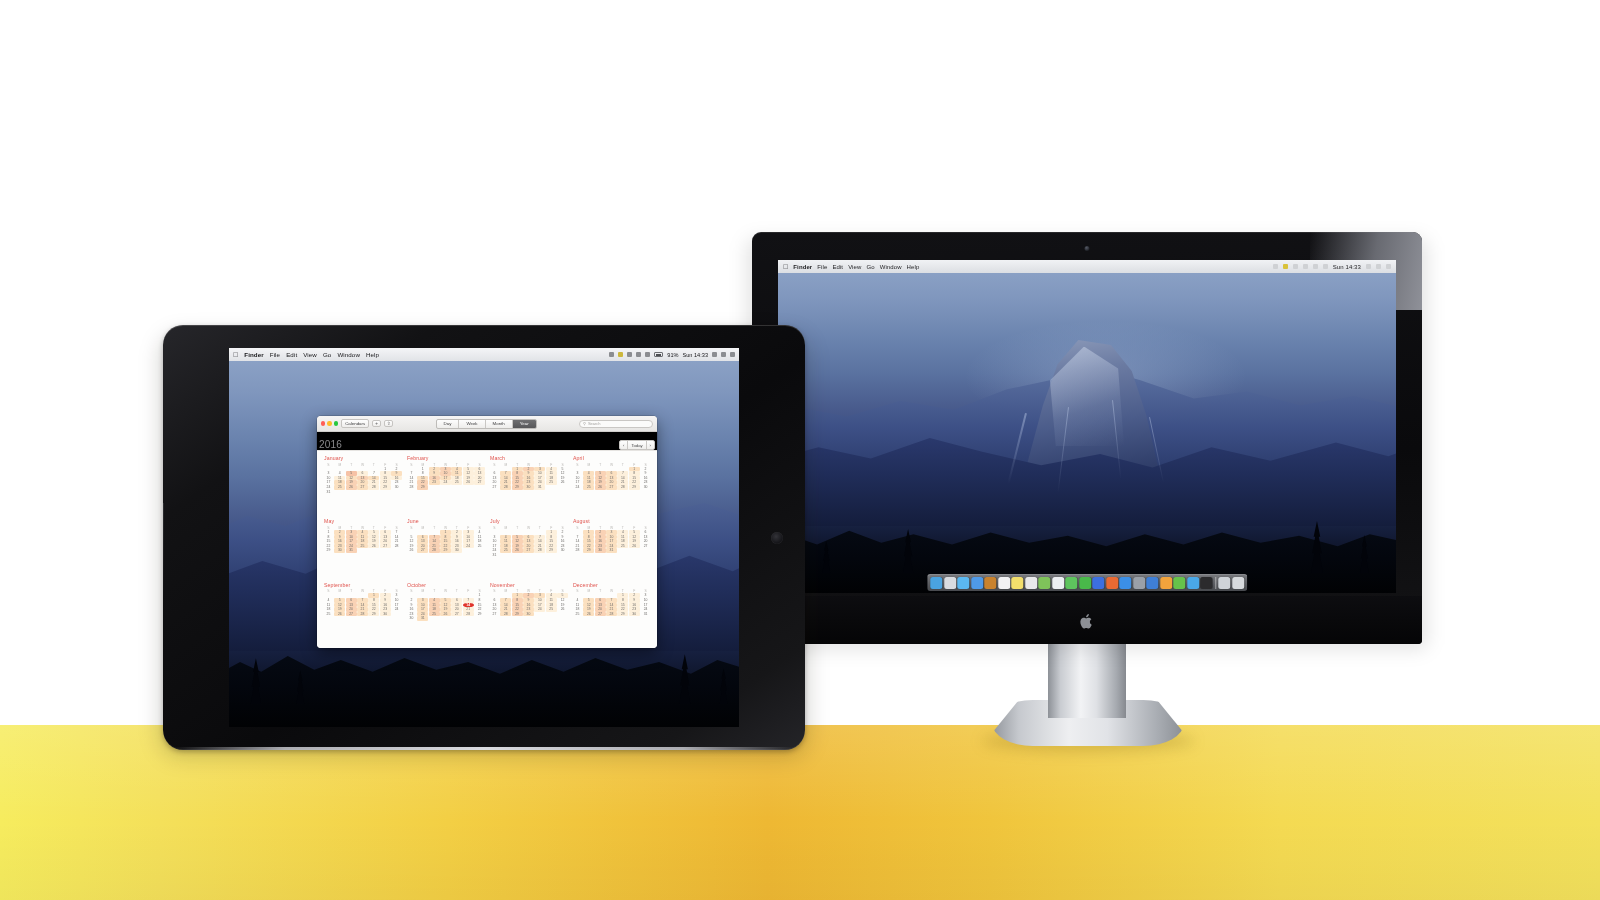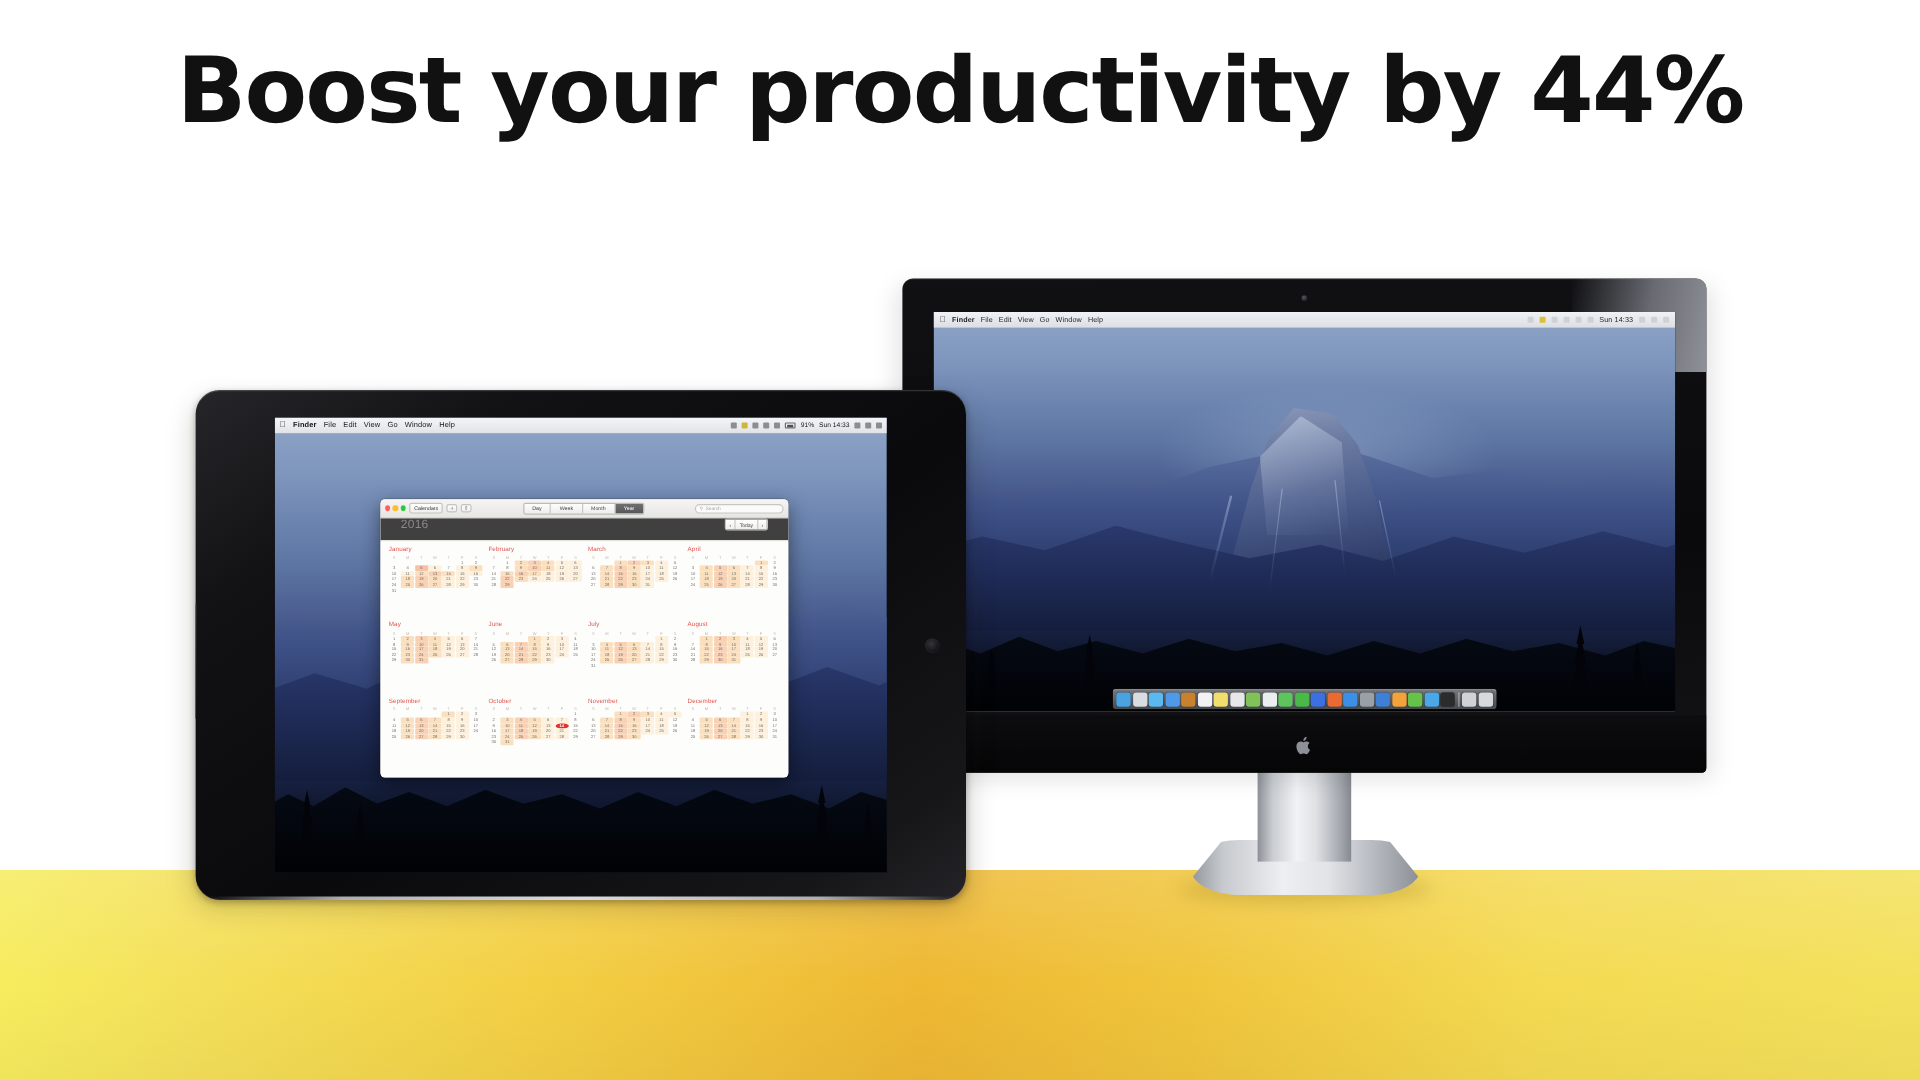--- a/index.html
+++ b/index.html
@@ -470,25 +470,25 @@
     border: 0.5px solid #c9c7c4;
     border-radius: 5px;
     background: #fbfbfa;
     display: flex; align-items: center;
     padding: 0 3px; gap: 2px;
     font-size: 4px; color: #a4a2a0;
   }
   .cal-header {
     height: 19px;
     flex: 0 0 19px;
-    background: #404040;
+    background: #000000;
     border-bottom: 0.5px solid #e6e4e1;
     display: flex;
-    align-items: flex-start;
-    padding: 0 17px;
+    align-items: flex-end;
+    padding: 0 2px;
   }
   .cal-year {
     font-size: 10px;
     color: #8a8a8c;
     font-weight: 400;
     letter-spacing: 0.2px;
   }
   .cal-nav {
     margin-left: auto;
     display: flex;
@@ -553,21 +553,20 @@
     color: #ffffff;
     border-radius: 50%;
     font-weight: 700;
   }
 </style>
 </head>
 <body>
 
 <div class="stage">
 
-  <div class="headline">Boost your productivity by 44%</div>
 
   <div class="floor"></div>
   <div class="floor-sheen"></div>
 
   <div class="stand-foot-shadow"></div>
   <div class="stand-foot"></div>
   <div class="stand-neck"></div>
 
   <div class="monitor">
     <div class="monitor-shadow"></div>

